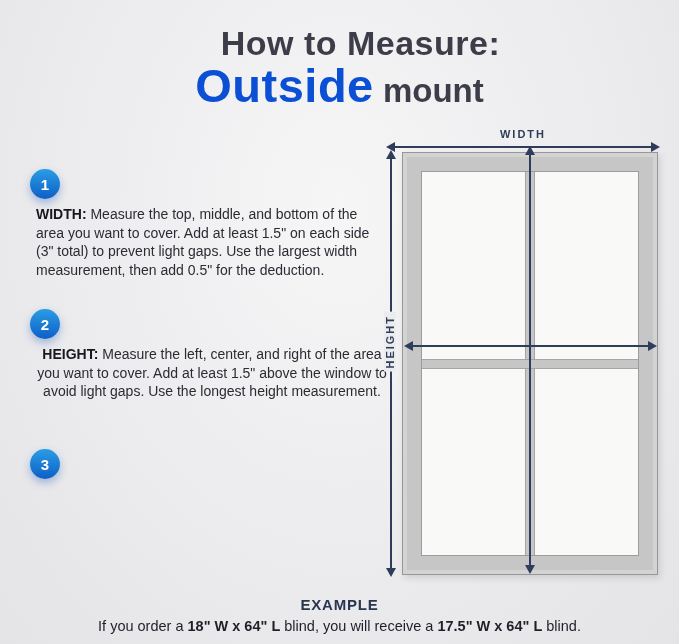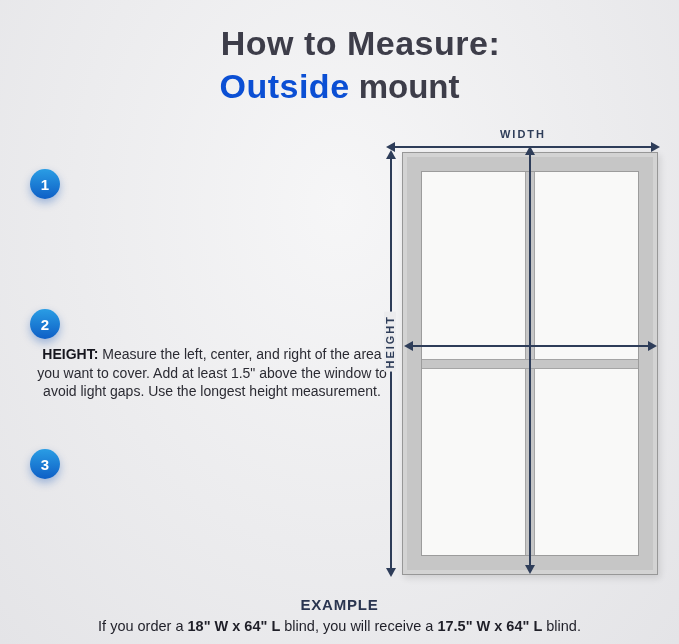--- a/index.html
+++ b/index.html
@@ -13,21 +13,21 @@
   
   .title1 {
     position:absolute; top:24px; left:0; right:0; text-align:center;
     font-size:34px; font-weight:700; color:#3d3d49; letter-spacing:0.5px;padding-left:42px;
   }
   .title2 {
     position:absolute; top:62px; left:0; right:0; text-align:center;
     font-size:33px; font-weight:700; color:#3d3d49; line-height:48px;
   }
   .title2 .highlight {
-    font-size:34px; font-weight:800; color:#0b4fd4; letter-spacing:0.5px;
+    font-size:47px; font-weight:800; color:#0b4fd4; letter-spacing:0.5px;
   }
 
   
   .step-badge {
     position:absolute; width:30px; height:30px; border-radius:50%;
     background:linear-gradient(180deg,#2a9de4 0%, #0e5fc6 100%);
     color:#fff; font-weight:700; font-size:15px;
     display:flex; align-items:center; justify-content:center;
     box-shadow:0 4px 8px rgba(13,80,180,0.35);
   }
@@ -101,20 +101,21 @@
 </style>
 </head>
 <body>
 
 <div class="poster">
 
   <div class="title1">How to Measure:</div>
   <div class="title2"><span class="highlight">Outside</span><span> mount</span></div>
 
   <div class="step-badge" style="left:30px; top:169px;">1</div>
+  <p class="step-text" style="left:36px; top:205px; width:348px;"><strong>WIDTH:</strong><span> Measure the top, middle, and bottom of the area you want to cover. Add at least 1.5" on each side (3" total) to prevent light gaps. Use the largest width measurement, then add 0.5" for the deduction.</span></p>
 
   <div class="step-badge" style="left:30px; top:309px;">2</div>
   <p class="step-text" style="left:36px; top:345px; width:352px;text-align:center;"><strong>HEIGHT:</strong><span> Measure the left, center, and right of the area you want to cover. Add at least 1.5" above the window to avoid light gaps. Use the longest height measurement.</span></p>
 
   <div class="step-badge" style="left:30px; top:449px;">3</div>
 
   <div class="diagram">
 
     <div class="dim-label width-label">WIDTH</div>
 

